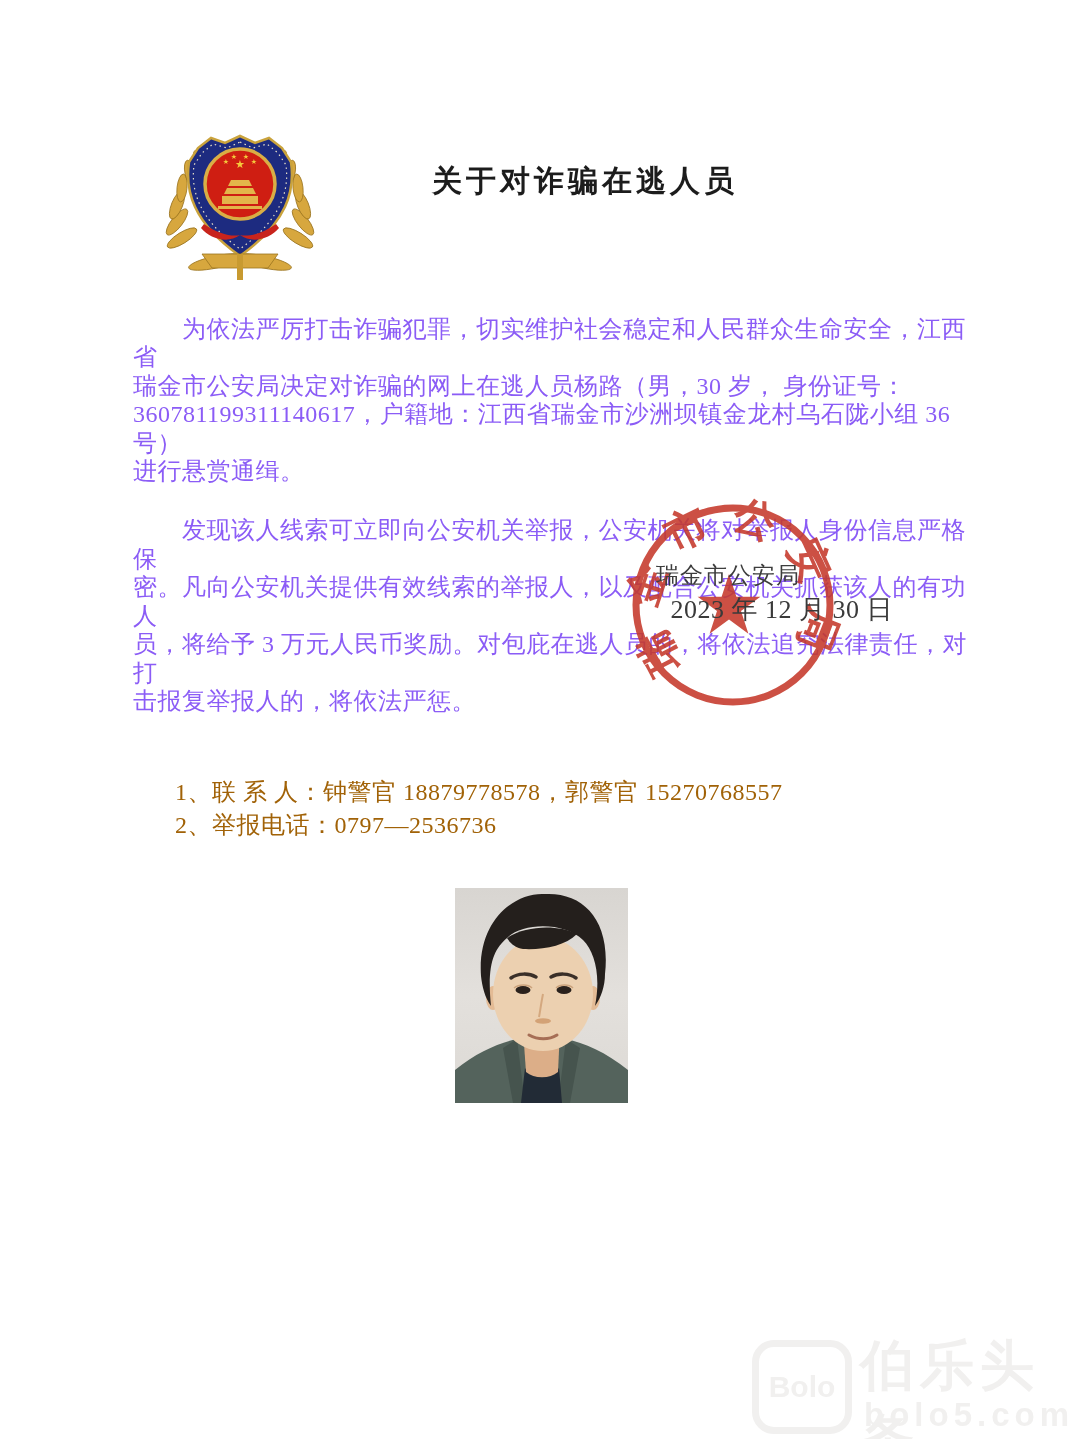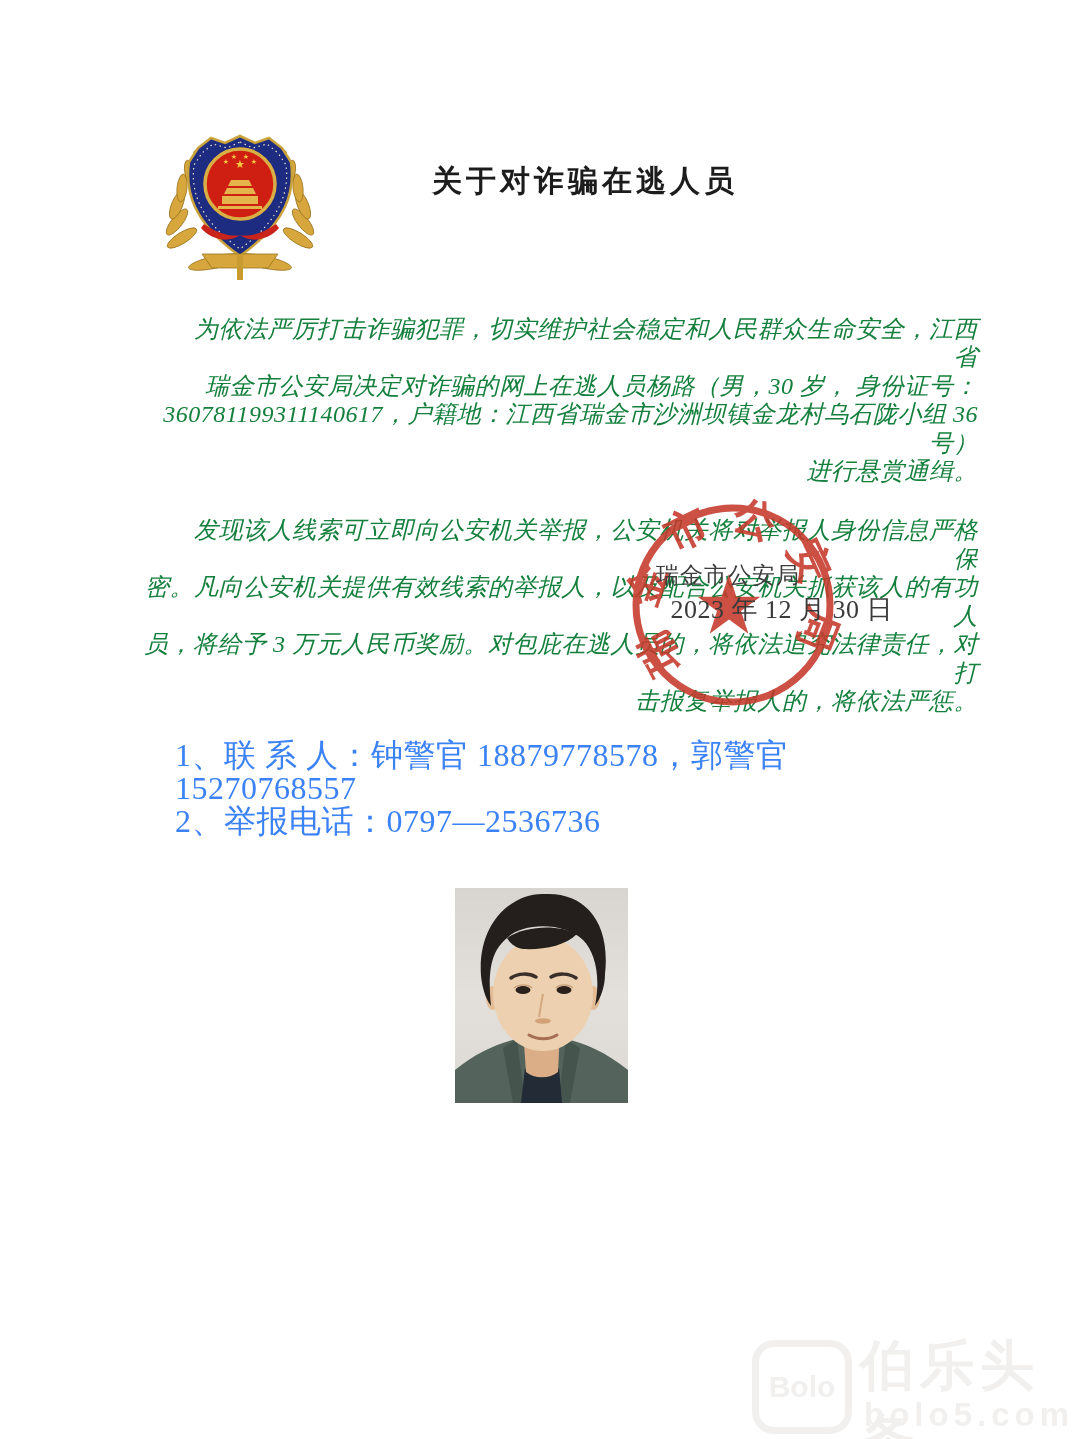--- a/index.html
+++ b/index.html
@@ -21,46 +21,45 @@
   }
   .title-line{
     font-size:30px;font-weight:bold;color:#1c1c1c;
     letter-spacing:4px;line-height:34px;
   }
   .title-line.second{margin-top:22px;}
 
   
   .body-block{
     left:133px;top:286px;width:845px;
-    font-size:24px;line-height:28.5px;color:#15803d;
+    font-size:24px;line-height:28.5px;color:#8b5cf6;
     letter-spacing:0.5px;
     white-space:pre-line;
-    text-align:right;
-    font-style:italic;
+    text-align:left;
   }
   .body-par{margin:0 0 2px 0;}
 
   
   .seal-svg{left:600px;top:480px;}
   .seal-name{
     left:656px;top:560px;width:200px;
     font-size:23px;color:#3d3d3d;letter-spacing:1px;
     z-index:5;
   }
   .seal-date{
     left:633px;top:592px;width:260px;
     font-size:26px;color:#3a3a3a;letter-spacing:0.5px;
     z-index:5;
     text-align:right;
   }
 
   
   .contact-block{
-    left:175px;top:739px;width:780px;
-    font-size:32px;color:#3b82f6;
+    left:175px;top:776px;width:780px;
+    font-size:24px;color:#a16207;
   }
   .contact-line{line-height:33px;letter-spacing:0.5px;}
 
   
   .photo-frame{left:455px;top:888px;width:173px;height:215px;}
   .photo-caption{
     left:400px;top:1101px;width:283px;
     text-align:center;font-size:25px;color:#3a3a3a;letter-spacing:1px;
   }
 

